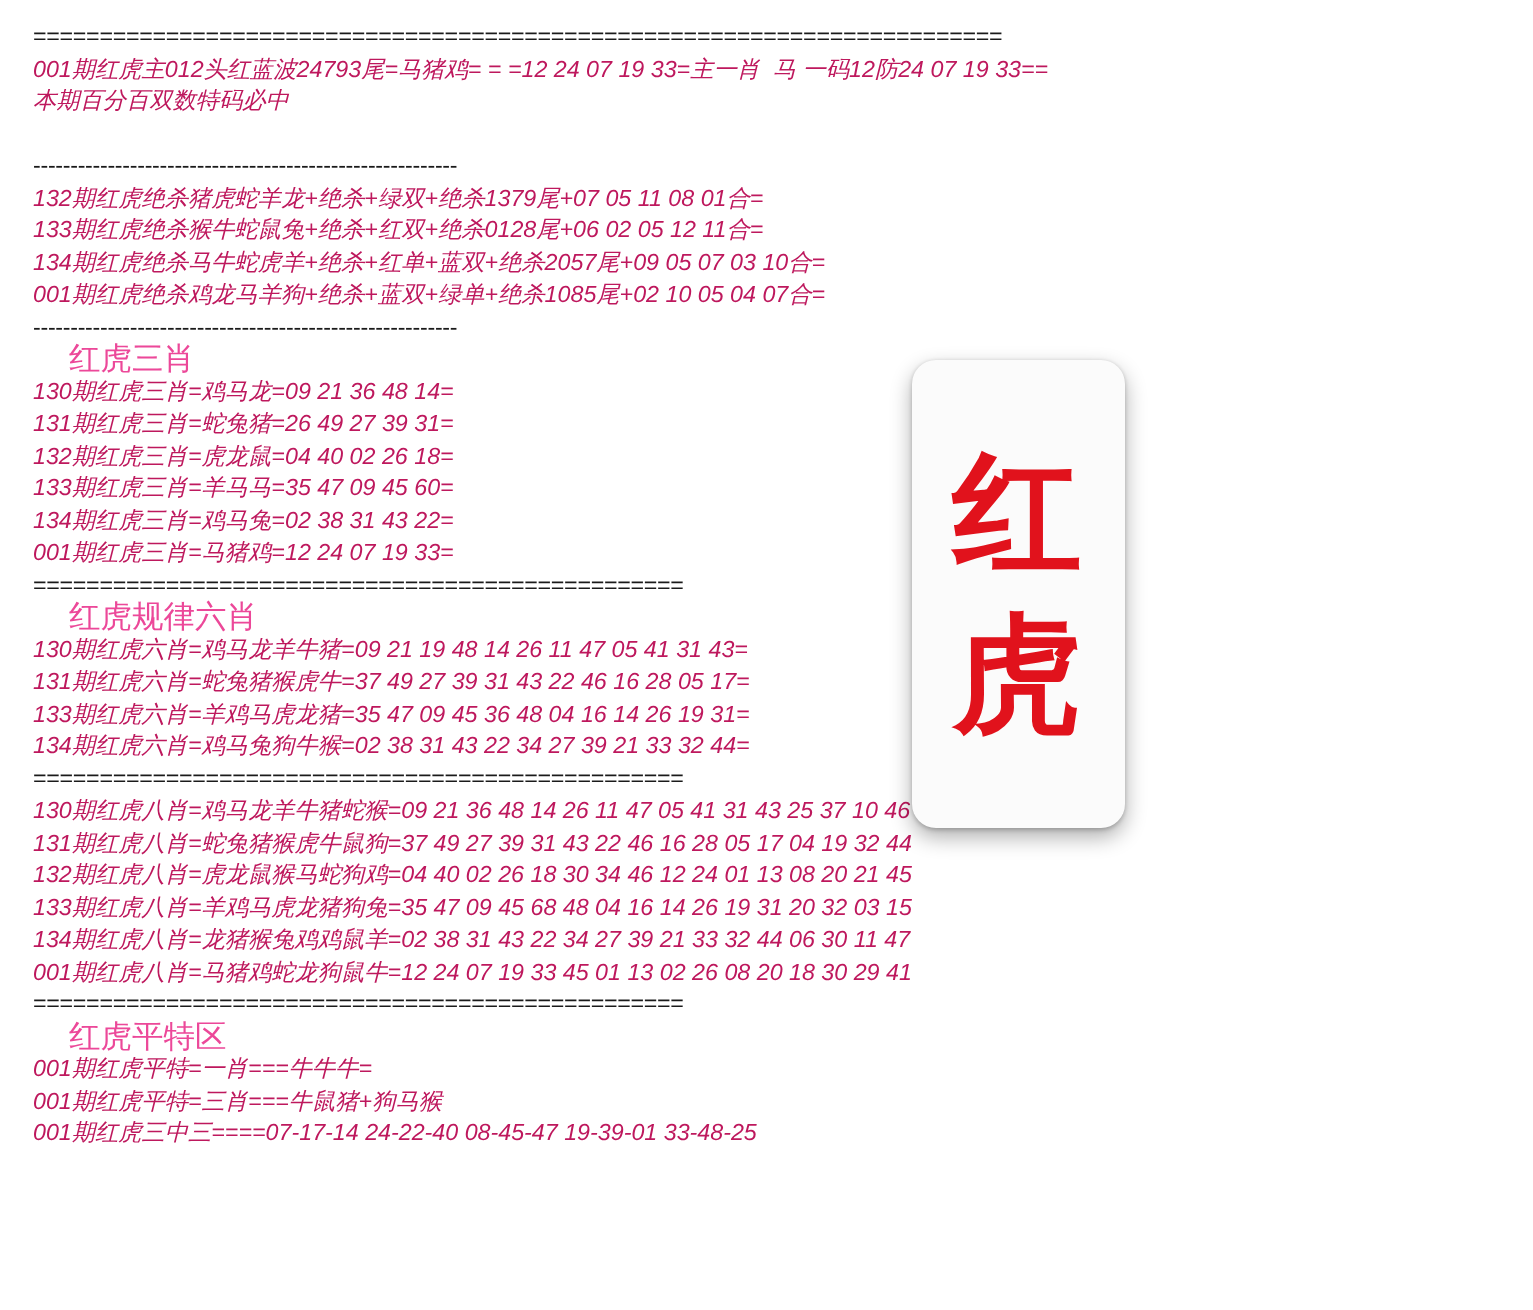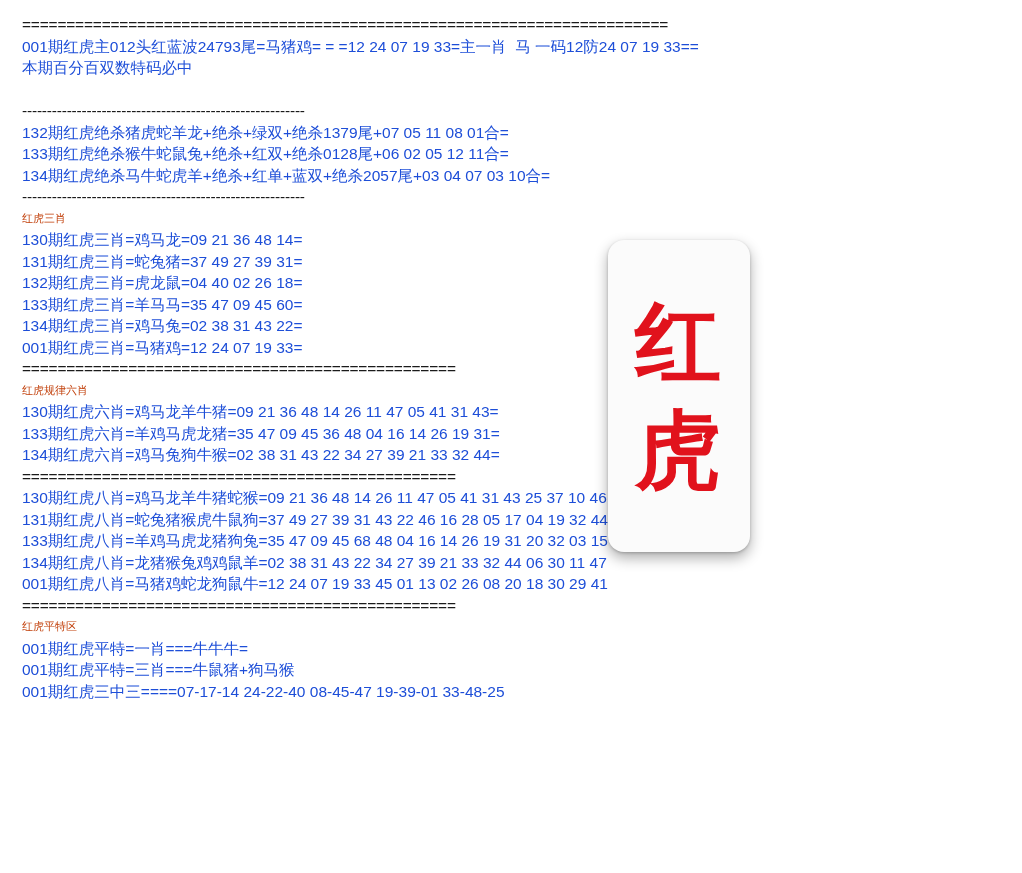--- a/index.html
+++ b/index.html
@@ -24,37 +24,39 @@
     position: absolute;
     left: 22px;
     top: 14px;
     width: 920px;
   }
   .line {
     font-size: 15.5px;
     line-height: 21.5px;
     white-space: pre;
     letter-spacing: 0px;
-    color: #1d4ed8;
+    color: #be185d;
+    font-style: italic;
   }
   .rule {
     font-size: 15.5px;
     line-height: 21.5px;
     white-space: pre;
     color: #1a1a1a;
     letter-spacing: -0.2px;
   }
   .blank {
     height: 21.5px;
   }
   .heading {
-    font-size: 11px;
+    font-size: 21px;
     line-height: 21.5px;
     white-space: pre;
-    color: #c2410c;
+    color: #ec4899;
+    margin-left: 24px;
   }
   
   .logo-card {
     position: absolute;
     left: 608px;
     top: 240px;
     width: 142px;
     height: 312px;
     background: #fbfbfb;
     border-radius: 16px;
@@ -86,43 +88,46 @@
     <div class="line">001期红虎主012头红蓝波24793尾=马猪鸡= = =12 24 07 19 33=主一肖  马 一码12防24 07 19 33==</div>
     <div class="line">本期百分百双数特码必中</div>
 
     <div class="blank"></div>
 
 
     <div class="rule">---------------------------------------------------------</div>
 
     <div class="line">132期红虎绝杀猪虎蛇羊龙+绝杀+绿双+绝杀1379尾+07 05 11 08 01合=</div>
     <div class="line">133期红虎绝杀猴牛蛇鼠兔+绝杀+红双+绝杀0128尾+06 02 05 12 11合=</div>
-    <div class="line">134期红虎绝杀马牛蛇虎羊+绝杀+红单+蓝双+绝杀2057尾+03 04 07 03 10合=</div>
+    <div class="line">134期红虎绝杀马牛蛇虎羊+绝杀+红单+蓝双+绝杀2057尾+09 05 07 03 10合=</div>
+    <div class="line">001期红虎绝杀鸡龙马羊狗+绝杀+蓝双+绿单+绝杀1085尾+02 10 05 04 07合=</div>
 
     <div class="rule">---------------------------------------------------------</div>
 
     <div class="heading">红虎三肖</div>
     <div class="line">130期红虎三肖=鸡马龙=09 21 36 48 14=</div>
-    <div class="line">131期红虎三肖=蛇兔猪=37 49 27 39 31=</div>
+    <div class="line">131期红虎三肖=蛇兔猪=26 49 27 39 31=</div>
     <div class="line">132期红虎三肖=虎龙鼠=04 40 02 26 18=</div>
     <div class="line">133期红虎三肖=羊马马=35 47 09 45 60=</div>
     <div class="line">134期红虎三肖=鸡马兔=02 38 31 43 22=</div>
     <div class="line">001期红虎三肖=马猪鸡=12 24 07 19 33=</div>
 
     <div class="rule">=================================================</div>
 
     <div class="heading">红虎规律六肖</div>
-    <div class="line">130期红虎六肖=鸡马龙羊牛猪=09 21 36 48 14 26 11 47 05 41 31 43=</div>
+    <div class="line">130期红虎六肖=鸡马龙羊牛猪=09 21 19 48 14 26 11 47 05 41 31 43=</div>
+    <div class="line">131期红虎六肖=蛇兔猪猴虎牛=37 49 27 39 31 43 22 46 16 28 05 17=</div>
     <div class="line">133期红虎六肖=羊鸡马虎龙猪=35 47 09 45 36 48 04 16 14 26 19 31=</div>
     <div class="line">134期红虎六肖=鸡马兔狗牛猴=02 38 31 43 22 34 27 39 21 33 32 44=</div>
 
     <div class="rule">=================================================</div>
 
     <div class="line">130期红虎八肖=鸡马龙羊牛猪蛇猴=09 21 36 48 14 26 11 47 05 41 31 43 25 37 10 46</div>
     <div class="line">131期红虎八肖=蛇兔猪猴虎牛鼠狗=37 49 27 39 31 43 22 46 16 28 05 17 04 19 32 44</div>
+    <div class="line">132期红虎八肖=虎龙鼠猴马蛇狗鸡=04 40 02 26 18 30 34 46 12 24 01 13 08 20 21 45</div>
     <div class="line">133期红虎八肖=羊鸡马虎龙猪狗兔=35 47 09 45 68 48 04 16 14 26 19 31 20 32 03 15</div>
     <div class="line">134期红虎八肖=龙猪猴兔鸡鸡鼠羊=02 38 31 43 22 34 27 39 21 33 32 44 06 30 11 47</div>
     <div class="line">001期红虎八肖=马猪鸡蛇龙狗鼠牛=12 24 07 19 33 45 01 13 02 26 08 20 18 30 29 41</div>
 
     <div class="rule">=================================================</div>
 
     <div class="heading">红虎平特区</div>
     <div class="line">001期红虎平特=一肖===牛牛牛=</div>
     <div class="line">001期红虎平特=三肖===牛鼠猪+狗马猴</div>
     <div class="line">001期红虎三中三====07-17-14 24-22-40 08-45-47 19-39-01 33-48-25</div>

